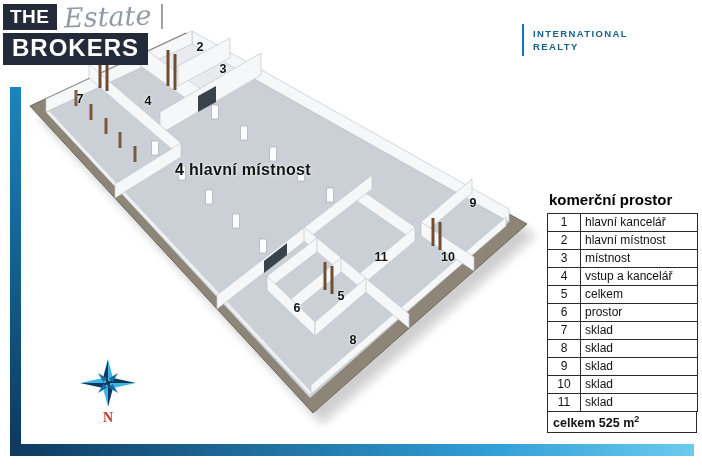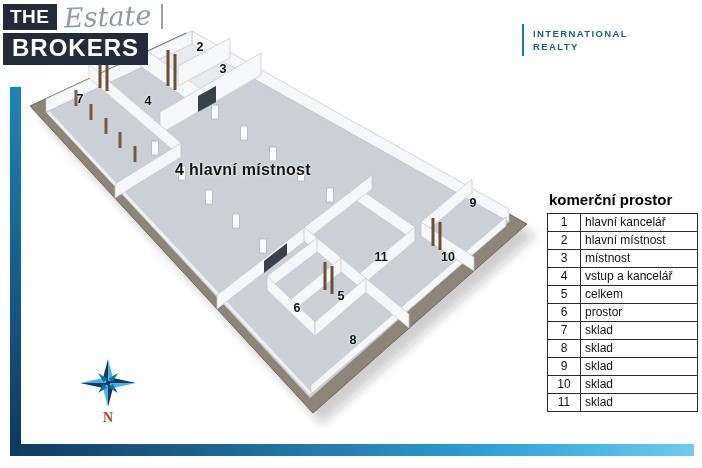--- a/index.html
+++ b/index.html
@@ -222,20 +222,23 @@
         <div class="lrow">
           <div class="lcell num">10</div>
           <div class="lcell name">sklad</div>
         </div>
 
         <div class="lrow">
           <div class="lcell num">11</div>
           <div class="lcell name">sklad</div>
         </div>
       </div>
+    <div class="legend-total">
+      <span>celkem 525 m</span><sup>2</sup>
+    </div>
   </div>
 
   <div class="compass">
     <svg width="62" height="52" viewBox="-31 -26 62 52" aria-hidden="true">
       <polygon points="0,-24 0,0 5,-5" fill="#3db5e6"></polygon>
       <polygon points="0,-24 0,0 -5,-5" fill="#0f3a5c"></polygon>
       <polygon points="0,24 0,0 -5,5" fill="#3db5e6"></polygon>
       <polygon points="0,24 0,0 5,5" fill="#0f3a5c"></polygon>
       <polygon points="28,0 0,0 5,-5" fill="#0f3a5c"></polygon>
       <polygon points="28,0 0,0 5,5" fill="#3db5e6"></polygon>

